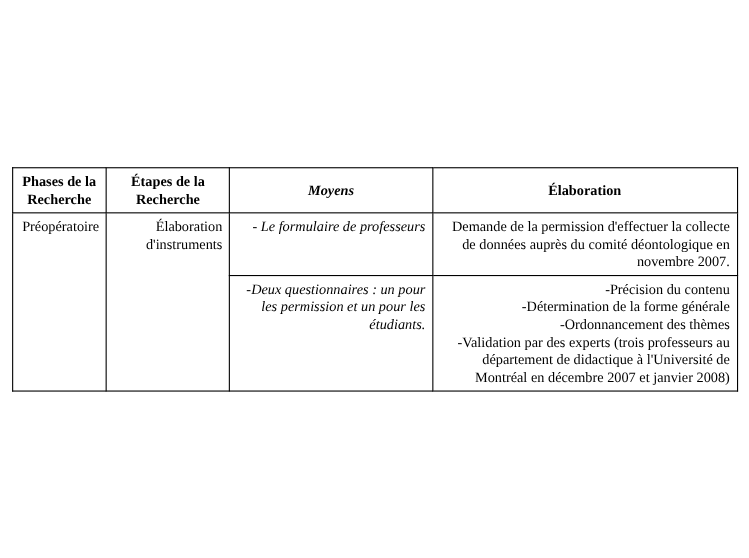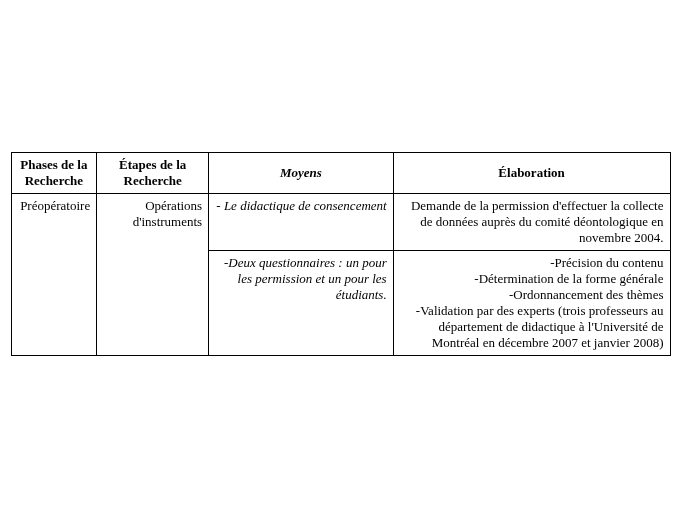--- a/index.html
+++ b/index.html
@@ -54,23 +54,23 @@
       <tr>
         <th class="col-phases">Phases de la Recherche</th>
         <th class="col-etapes">Étapes de la Recherche</th>
         <th class="col-moyens">Moyens</th>
         <th class="col-operations">Élaboration</th>
       </tr>
     </thead>
     <tbody id="table-body">
     <tr>
           <td class="col-phases cell-phases" rowspan="2">Préopératoire</td>
-          <td class="col-etapes" rowspan="2">Opérations d'instruments</td>
-          <td class="col-moyens">- Le didactique de consencement</td>
-          <td class="col-operations">Demande de la permission d'effectuer la collecte de données auprès du comité déontologique en novembre 2004.</td>
+          <td class="col-etapes" rowspan="2">Élaboration d'instruments</td>
+          <td class="col-moyens">- Le formulaire de professeurs</td>
+          <td class="col-operations">Demande de la permission d'effectuer la collecte de données auprès du comité déontologique en novembre 2007.</td>
         </tr>
         <tr>
           <td class="col-moyens">-Deux questionnaires : un pour les permission et un pour les étudiants.</td>
           <td class="col-operations">-Précision du contenu<br>-Détermination de la forme générale<br>-Ordonnancement des thèmes<br>-Validation par des experts (trois professeurs au département de didactique à l'Université de Montréal en décembre 2007 et janvier 2008)</td>
         </tr>
       </tbody>
   </table>
 </div>
 
 </body></html>

